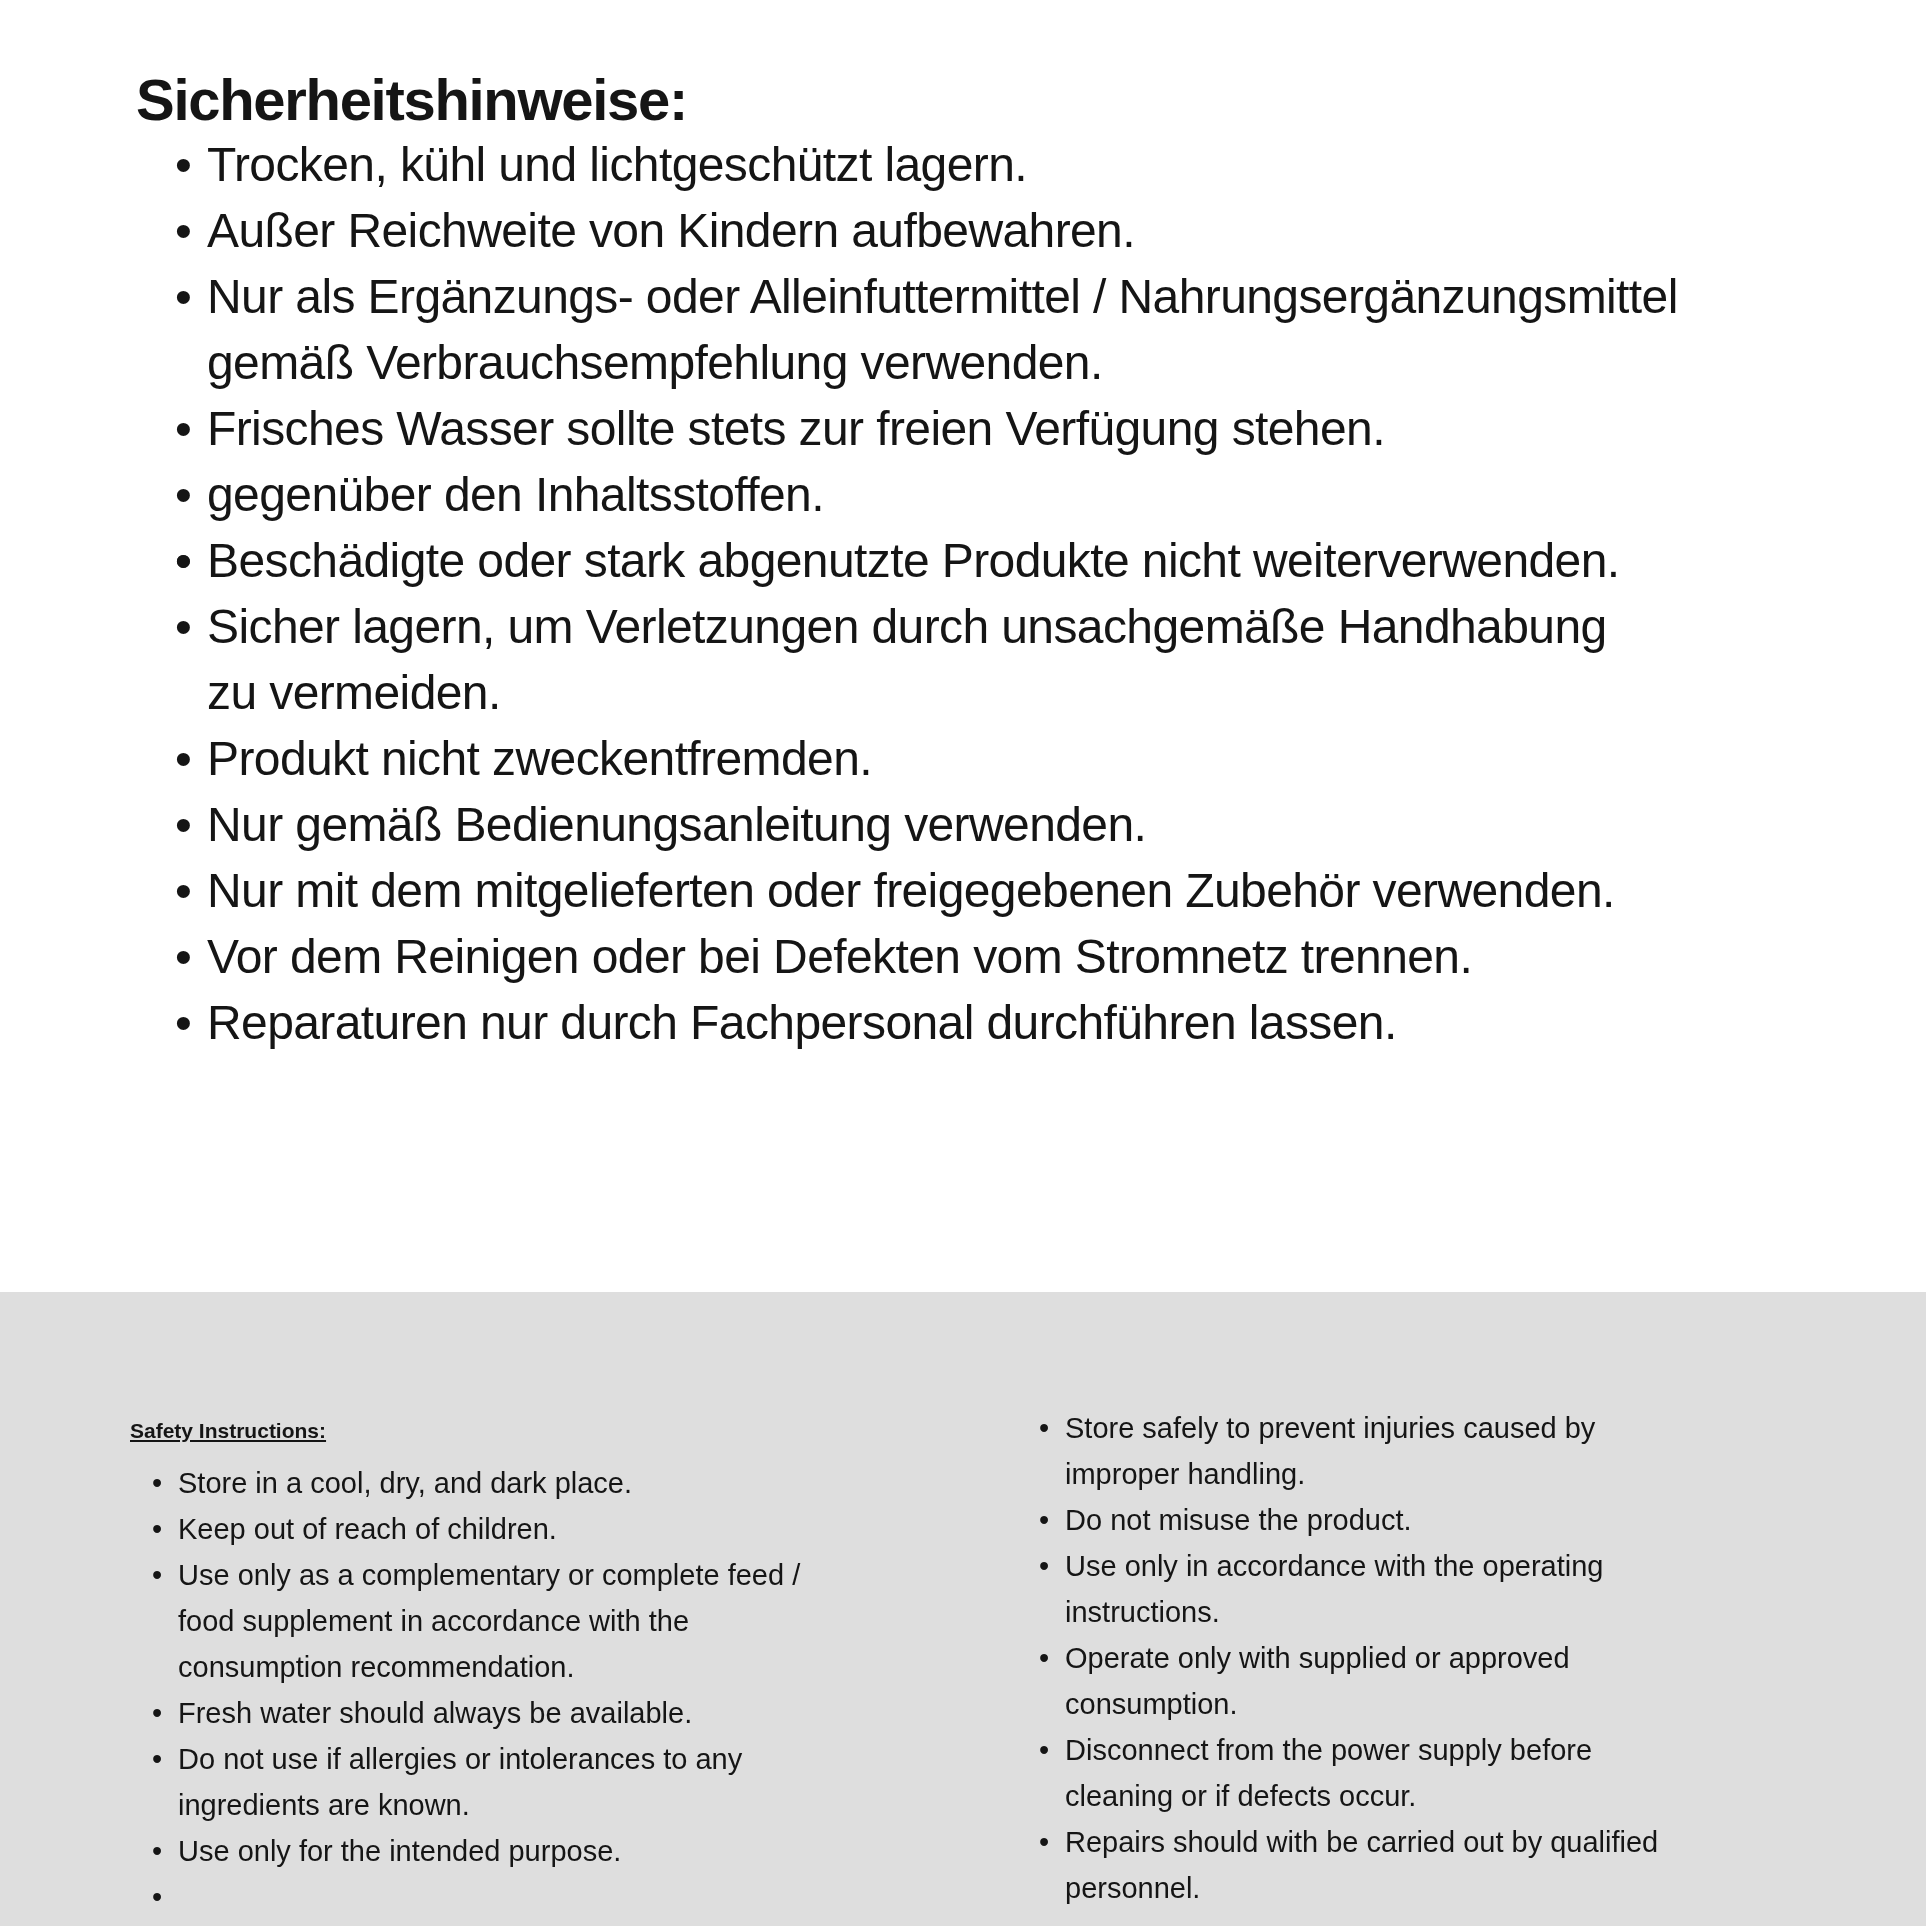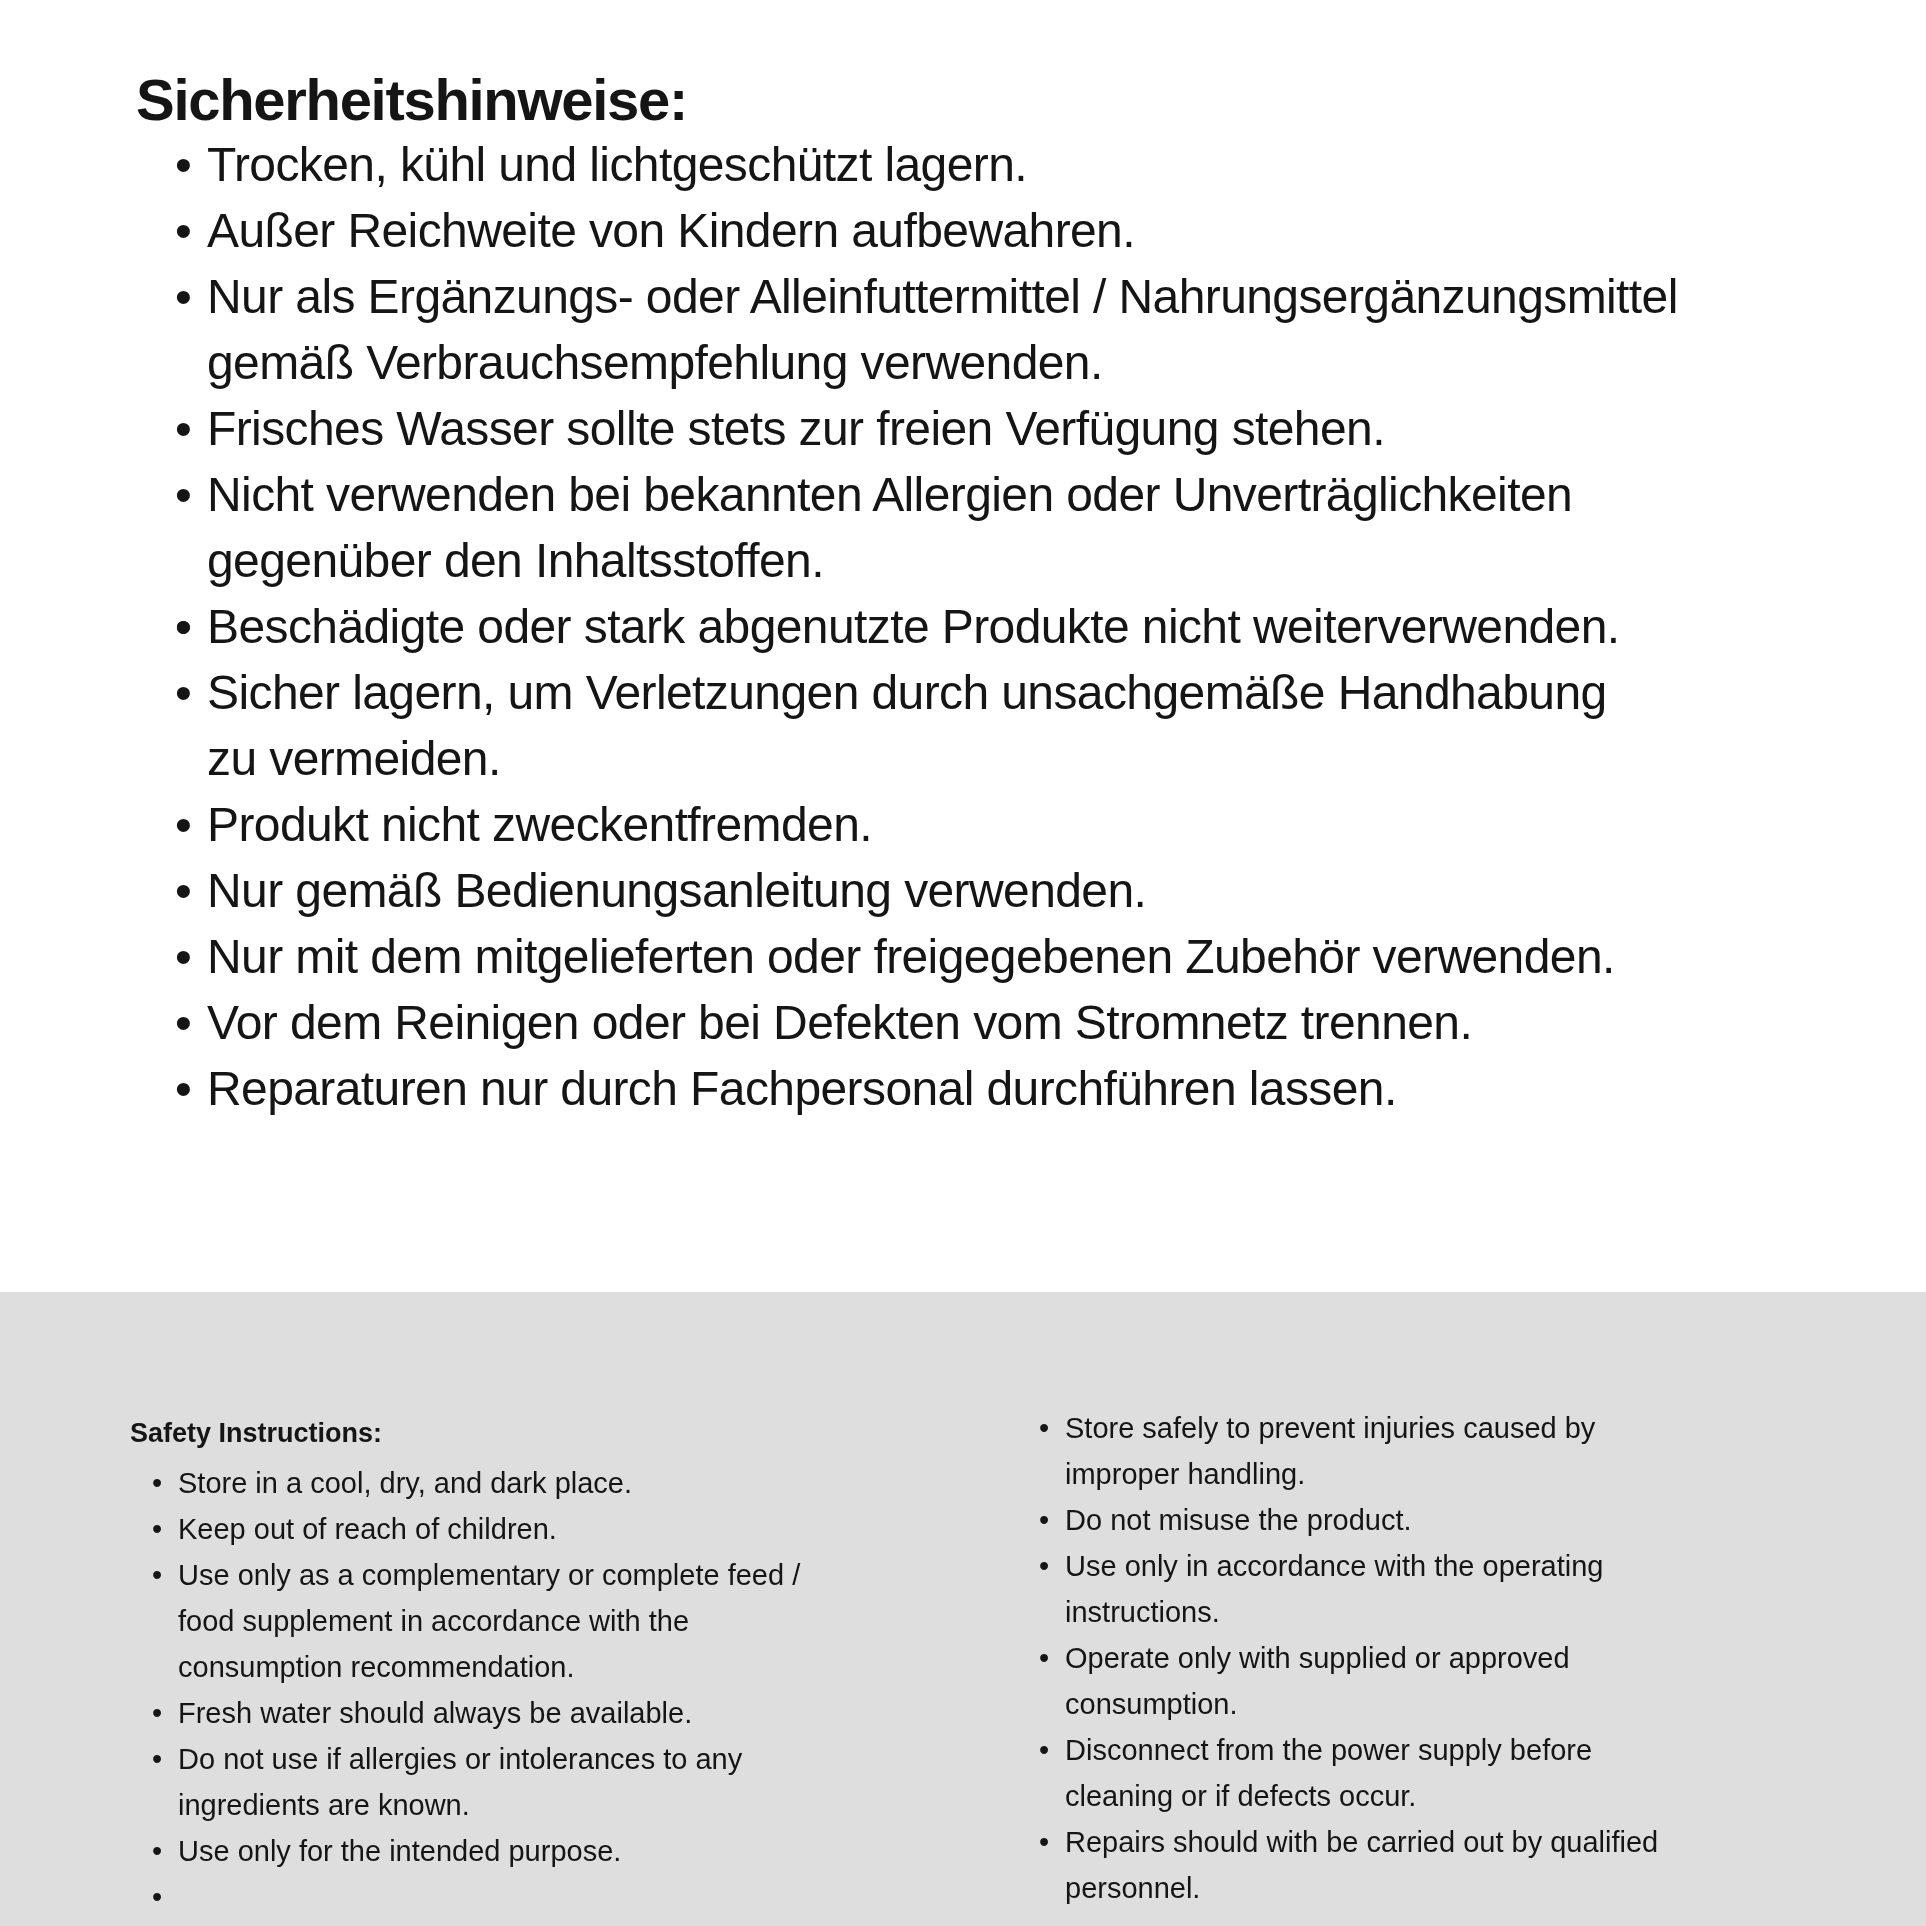--- a/index.html
+++ b/index.html
@@ -20,21 +20,21 @@
   .de-list{
     position:absolute;left:175px;top:132px;width:1708px;
     font-size:48px;line-height:66px;letter-spacing:-0.6px;
   }
   .de-list .line{position:relative;padding-left:32px;white-space:nowrap;}
   .de-list .bullet{position:absolute;left:0;top:0;}
 
   
   .en-heading{
     position:absolute;left:130px;top:1420px;
-    font-size:27px;font-weight:bold;line-height:1;white-space:nowrap;
+    font-size:21px;font-weight:bold;line-height:1;white-space:nowrap;text-decoration:underline;
   }
   .en-col{
     position:absolute;font-size:29px;line-height:46px;
   }
   .en-col .line{position:relative;padding-left:26px;white-space:nowrap;}
   .en-col .bullet{position:absolute;left:0;top:0;}
   .en-left{left:152px;top:1460px;width:899px;}
   .en-right{left:1039px;top:1405px;width:873px;}
 </style>
 </head>
@@ -45,21 +45,21 @@
   <div class="band"></div>
 
   <div class="de-title">Sicherheitshinweise:</div>
 
   <div class="de-list">
     <div class="line"><span class="bullet">•</span><span>Trocken, kühl und lichtgeschützt lagern.</span></div>
     <div class="line"><span class="bullet">•</span><span>Außer Reichweite von Kindern aufbewahren.</span></div>
     <div class="line"><span class="bullet">•</span><span>Nur als Ergänzungs- oder Alleinfuttermittel / Nahrungsergänzungsmittel</span></div>
     <div class="line cont"><span>gemäß Verbrauchsempfehlung verwenden.</span></div>
     <div class="line"><span class="bullet">•</span><span>Frisches Wasser sollte stets zur freien Verfügung stehen.</span></div>
-    <div class="line"><span class="bullet">•</span><span>Nicht verwenden bei bekannten Allergien oder Unverträglichkeiten</span></div>
+    <div class="line"><span class="bullet">•</span></div>
     <div class="line cont"><span>gegenüber den Inhaltsstoffen.</span></div>
     <div class="line"><span class="bullet">•</span></div>
     <div class="line"><span class="bullet">•</span><span>Beschädigte oder stark abgenutzte Produkte nicht weiterverwenden.</span></div>
     <div class="line"><span class="bullet">•</span><span>Sicher lagern, um Verletzungen durch unsachgemäße Handhabung</span></div>
     <div class="line cont"><span>zu vermeiden.</span></div>
     <div class="line"><span class="bullet">•</span><span>Produkt nicht zweckentfremden.</span></div>
     <div class="line"><span class="bullet">•</span><span>Nur gemäß Bedienungsanleitung verwenden.</span></div>
     <div class="line"><span class="bullet">•</span><span>Nur mit dem mitgelieferten oder freigegebenen Zubehör verwenden.</span></div>
     <div class="line"><span class="bullet">•</span><span>Vor dem Reinigen oder bei Defekten vom Stromnetz trennen.</span></div>
     <div class="line"><span class="bullet">•</span><span>Reparaturen nur durch Fachpersonal durchführen lassen.</span></div>

